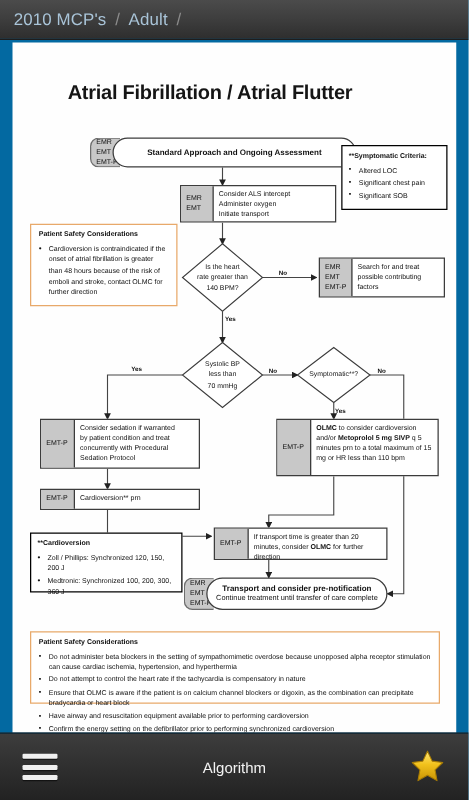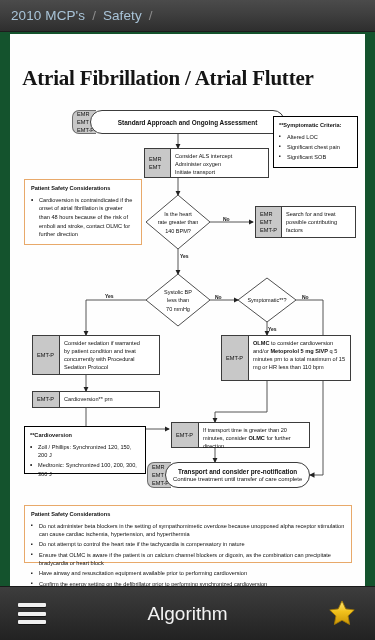--- a/index.html
+++ b/index.html
@@ -8,21 +8,21 @@
     width: 375px;
     height: 640px;
     overflow: hidden;
     background: #ffffff;
     font-family: "Liberation Sans", sans-serif;
   }
   #app {
     position: relative;
     width: 375px;
     height: 640px;
-    background: #14532d;
+    background: #0369a1;
     overflow: hidden;
   }
 
   
   .topbar {
     position: absolute;
     left: 0; top: 0;
     width: 375px; height: 32px;
     background: linear-gradient(180deg, #4b4b4b 0%, #3f3f3f 45%, #2e2e2e 100%);
     border-bottom: 1px solid #1d1d1d;
@@ -49,25 +49,24 @@
     left: 10px; top: 34px;
     width: 355px; height: 552px;
     background: #fefefe;
     overflow: hidden;
   }
   .doc-title {
     position: absolute;
     left: 0; top: 32px;
     width: 316px;
     text-align: center;
-    font-size: 21px;
+    font-size: 16px;
     font-weight: bold;
     color: #151515;
     letter-spacing: -.2px;
-    font-family: Liberation Serif, serif;
   }
 
   
   .flow { position: absolute; left: 0; top: 0; width: 355px; height: 552px; }
   .flow svg { position: absolute; left: 0; top: 0; }
 
   
   .node { position: absolute; box-sizing: border-box; }
 
   .proc {
@@ -200,21 +199,21 @@
     background: linear-gradient(180deg, #3d3d3d 0%, #323232 40%, #222222 100%);
     border-top: 1px solid #1a1a1a;
     display: flex;
     align-items: center;
     justify-content: space-between;
     padding: 0 18px;
     box-sizing: border-box;
   }
   .bar-title {
     color: #f2f2f2;
-    font-size: 19px;
+    font-size: 12px;
     position: absolute;
     left: 0; right: 0;
     text-align: center;
     pointer-events: none;
   }
   .menu-icon { width: 28px; height: 21px; display: block; position: relative; z-index: 2; }
   .menu-icon i {
     display: block;
     height: 4px;
     background: #f0f0f0;
@@ -229,21 +228,21 @@
   .star-wrap { position: relative; z-index: 2; width: 30px; height: 29px; }
 </style>
 </head>
 <body>
 
 <div id="app">
 
   <div class="topbar">
     <span class="crumb">2010 MCP's</span>
     <span class="crumb-sep">/</span>
-    <span class="crumb">Safety</span>
+    <span class="crumb">Adult</span>
     <span class="crumb-sep">/</span>
   </div>
 
   <div class="page">
 
     <div class="doc-title">Atrial Fibrillation / Atrial Flutter</div>
 
     <div class="flow">
       <svg width="355" height="552" viewBox="0 0 355 552">
         <defs>

